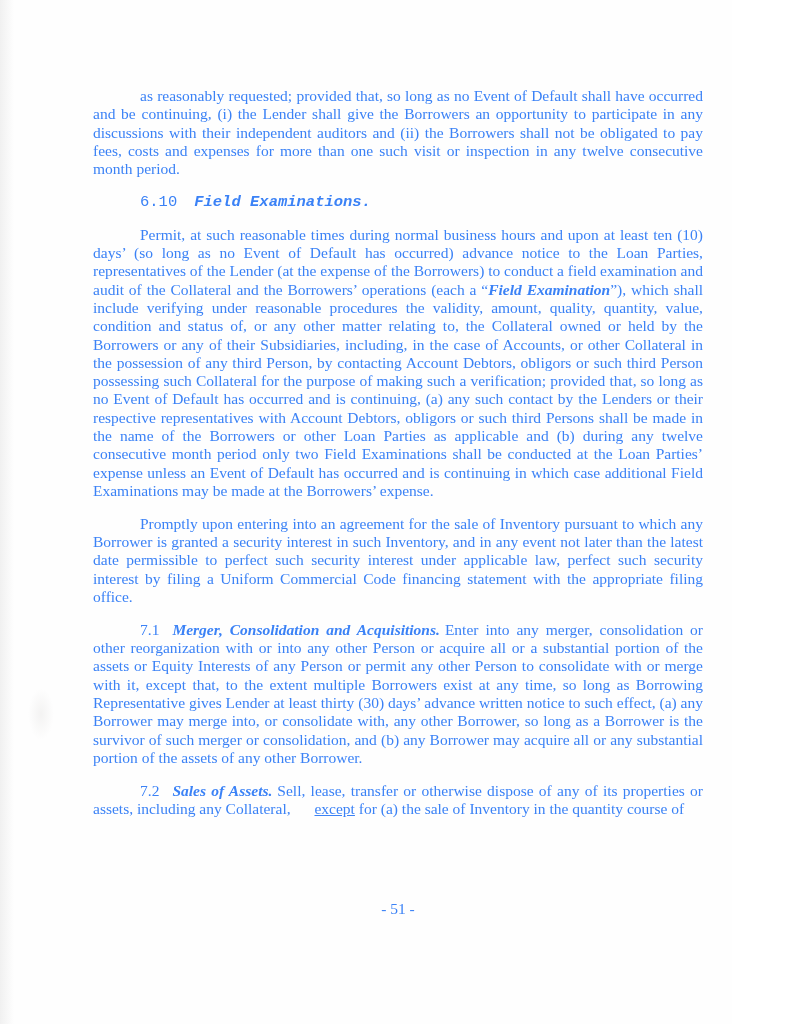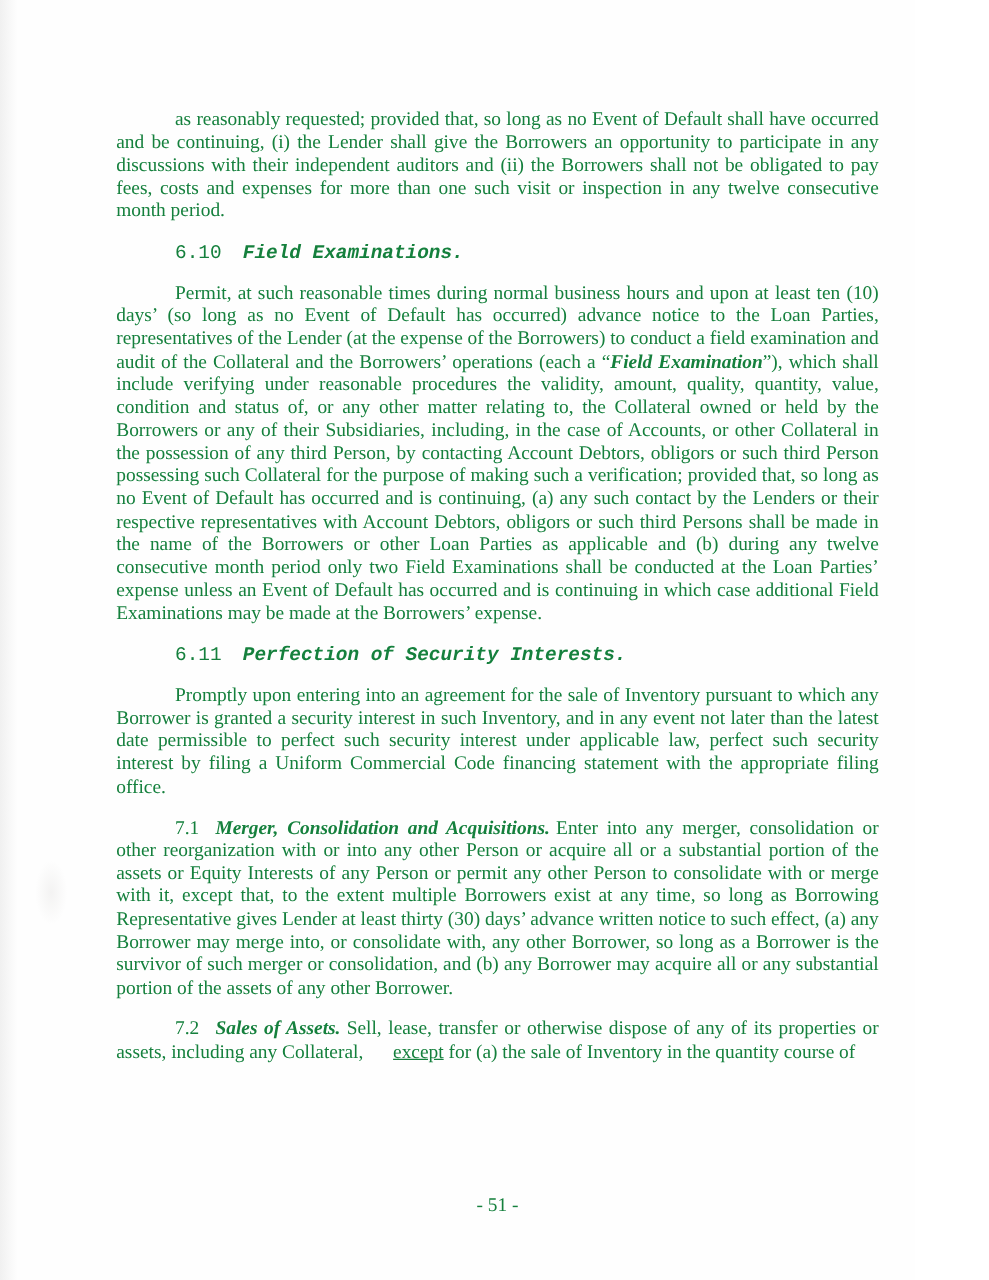--- a/index.html
+++ b/index.html
@@ -7,21 +7,21 @@
     padding: 0;
     background: #ffffff;
   }
   .page {
     position: relative;
     width: 732px;
     height: 1024px;
     background: #fefefe;
     overflow: hidden;
     font-family: "Liberation Serif", "DejaVu Serif", serif;
-    color: #15803d;
+    color: #3b82f6;
   }
   
   .page::before {
     content: "";
     position: absolute;
     left: 0; top: 0; bottom: 0;
     width: 14px;
     background: linear-gradient(to right, rgba(120,120,120,0.10), rgba(120,120,120,0.0));
     pointer-events: none;
   }
@@ -94,21 +94,21 @@
     display: inline-block;
     width: 35px;
   }
   .tgap {
     display: inline-block;
     width: 5px;
   }
   .footer {
     position: absolute;
     left: 93px;
-    top: 956px;
+    top: 900px;
     width: 610px;
     text-align: center;
     font-size: 15.5px;
   }
 </style>
 </head>
 <body>
 
 <div class="page">
 
@@ -116,21 +116,20 @@
   <div class="scan-mark"></div>
 
   <div class="content">
 
     <p><span>as reasonably requested; provided that, so long as no Event of Default shall have occurred and be continuing, (i) the Lender shall give the Borrowers an opportunity to participate in any discussions with their independent auditors and (ii) the Borrowers shall not be obligated to pay fees, costs and expenses for more than one such visit or inspection in any twelve consecutive month period.</span></p>
 
     <div class="h-sub"><span>6.10</span><span class="tab-sub"></span><span class="bi">Field Examinations.</span></div>
 
     <p><span>Permit, at such reasonable times during normal business hours and upon at least ten (10) days’ (so long as no Event of Default has occurred) advance notice to the Loan Parties, representatives of the Lender (at the expense of the Borrowers) to conduct a field examination and audit of the Collateral and the Borrowers’ operations (each a “</span><span class="bi">Field Examination</span><span>”), which shall include verifying under reasonable procedures the validity, amount, quality, quantity, value, condition and status of, or any other matter relating to, the Collateral owned or held by the Borrowers or any of their Subsidiaries, including, in the case of Accounts, or other Collateral in the possession of any third Person, by contacting Account Debtors, obligors or such third Person possessing such Collateral for the purpose of making such a verification; provided that, so long as no Event of Default has occurred and is continuing, (a) any such contact by the Lenders or their respective representatives with Account Debtors, obligors or such third Persons shall be made in the name of the Borrowers or other Loan Parties as applicable and (b) during any twelve consecutive month period only two Field Examinations shall be conducted at the Loan Parties’ expense unless an Event of Default has occurred and is continuing in which case additional Field Examinations may be made at the Borrowers’ expense.</span></p>
 
-    <div class="h-sub"><span>6.11</span><span class="tab-sub"></span><span class="bi">Perfection of Security Interests.</span></div>
 
     <p><span>Promptly upon entering into an agreement for the sale of Inventory pursuant to which any Borrower is granted a security interest in such Inventory, and in any event not later than the latest date permissible to perfect such security interest under applicable law, perfect such security interest by filing a Uniform Commercial Code financing statement with the appropriate filing office.</span></p>
 
 
 
     <p><span>7.1</span><span class="tab-num"></span><span class="bi">Merger, Consolidation and Acquisitions.</span><span class="tgap"></span><span>Enter into any merger, consolidation or other reorganization with or into any other Person or acquire all or a substantial portion of the assets or Equity Interests of any Person or permit any other Person to consolidate with or merge with it, except that, to the extent multiple Borrowers exist at any time, so long as Borrowing Representative gives Lender at least thirty (30) days’ advance written notice to such effect, (a) any Borrower may merge into, or consolidate with, any other Borrower, so long as a Borrower is the survivor of such merger or consolidation, and (b) any Borrower may acquire all or any substantial portion of the assets of any other Borrower.</span></p>
 
     <p><span>7.2</span><span class="tab-num"></span><span class="bi">Sales of Assets.</span><span class="tgap"></span><span>Sell, lease, transfer or otherwise dispose of any of its properties or assets, including any Collateral, </span><span class="u">except</span><span> for (a) the sale of Inventory in the quantity course of</span></p>
 
   </div>

